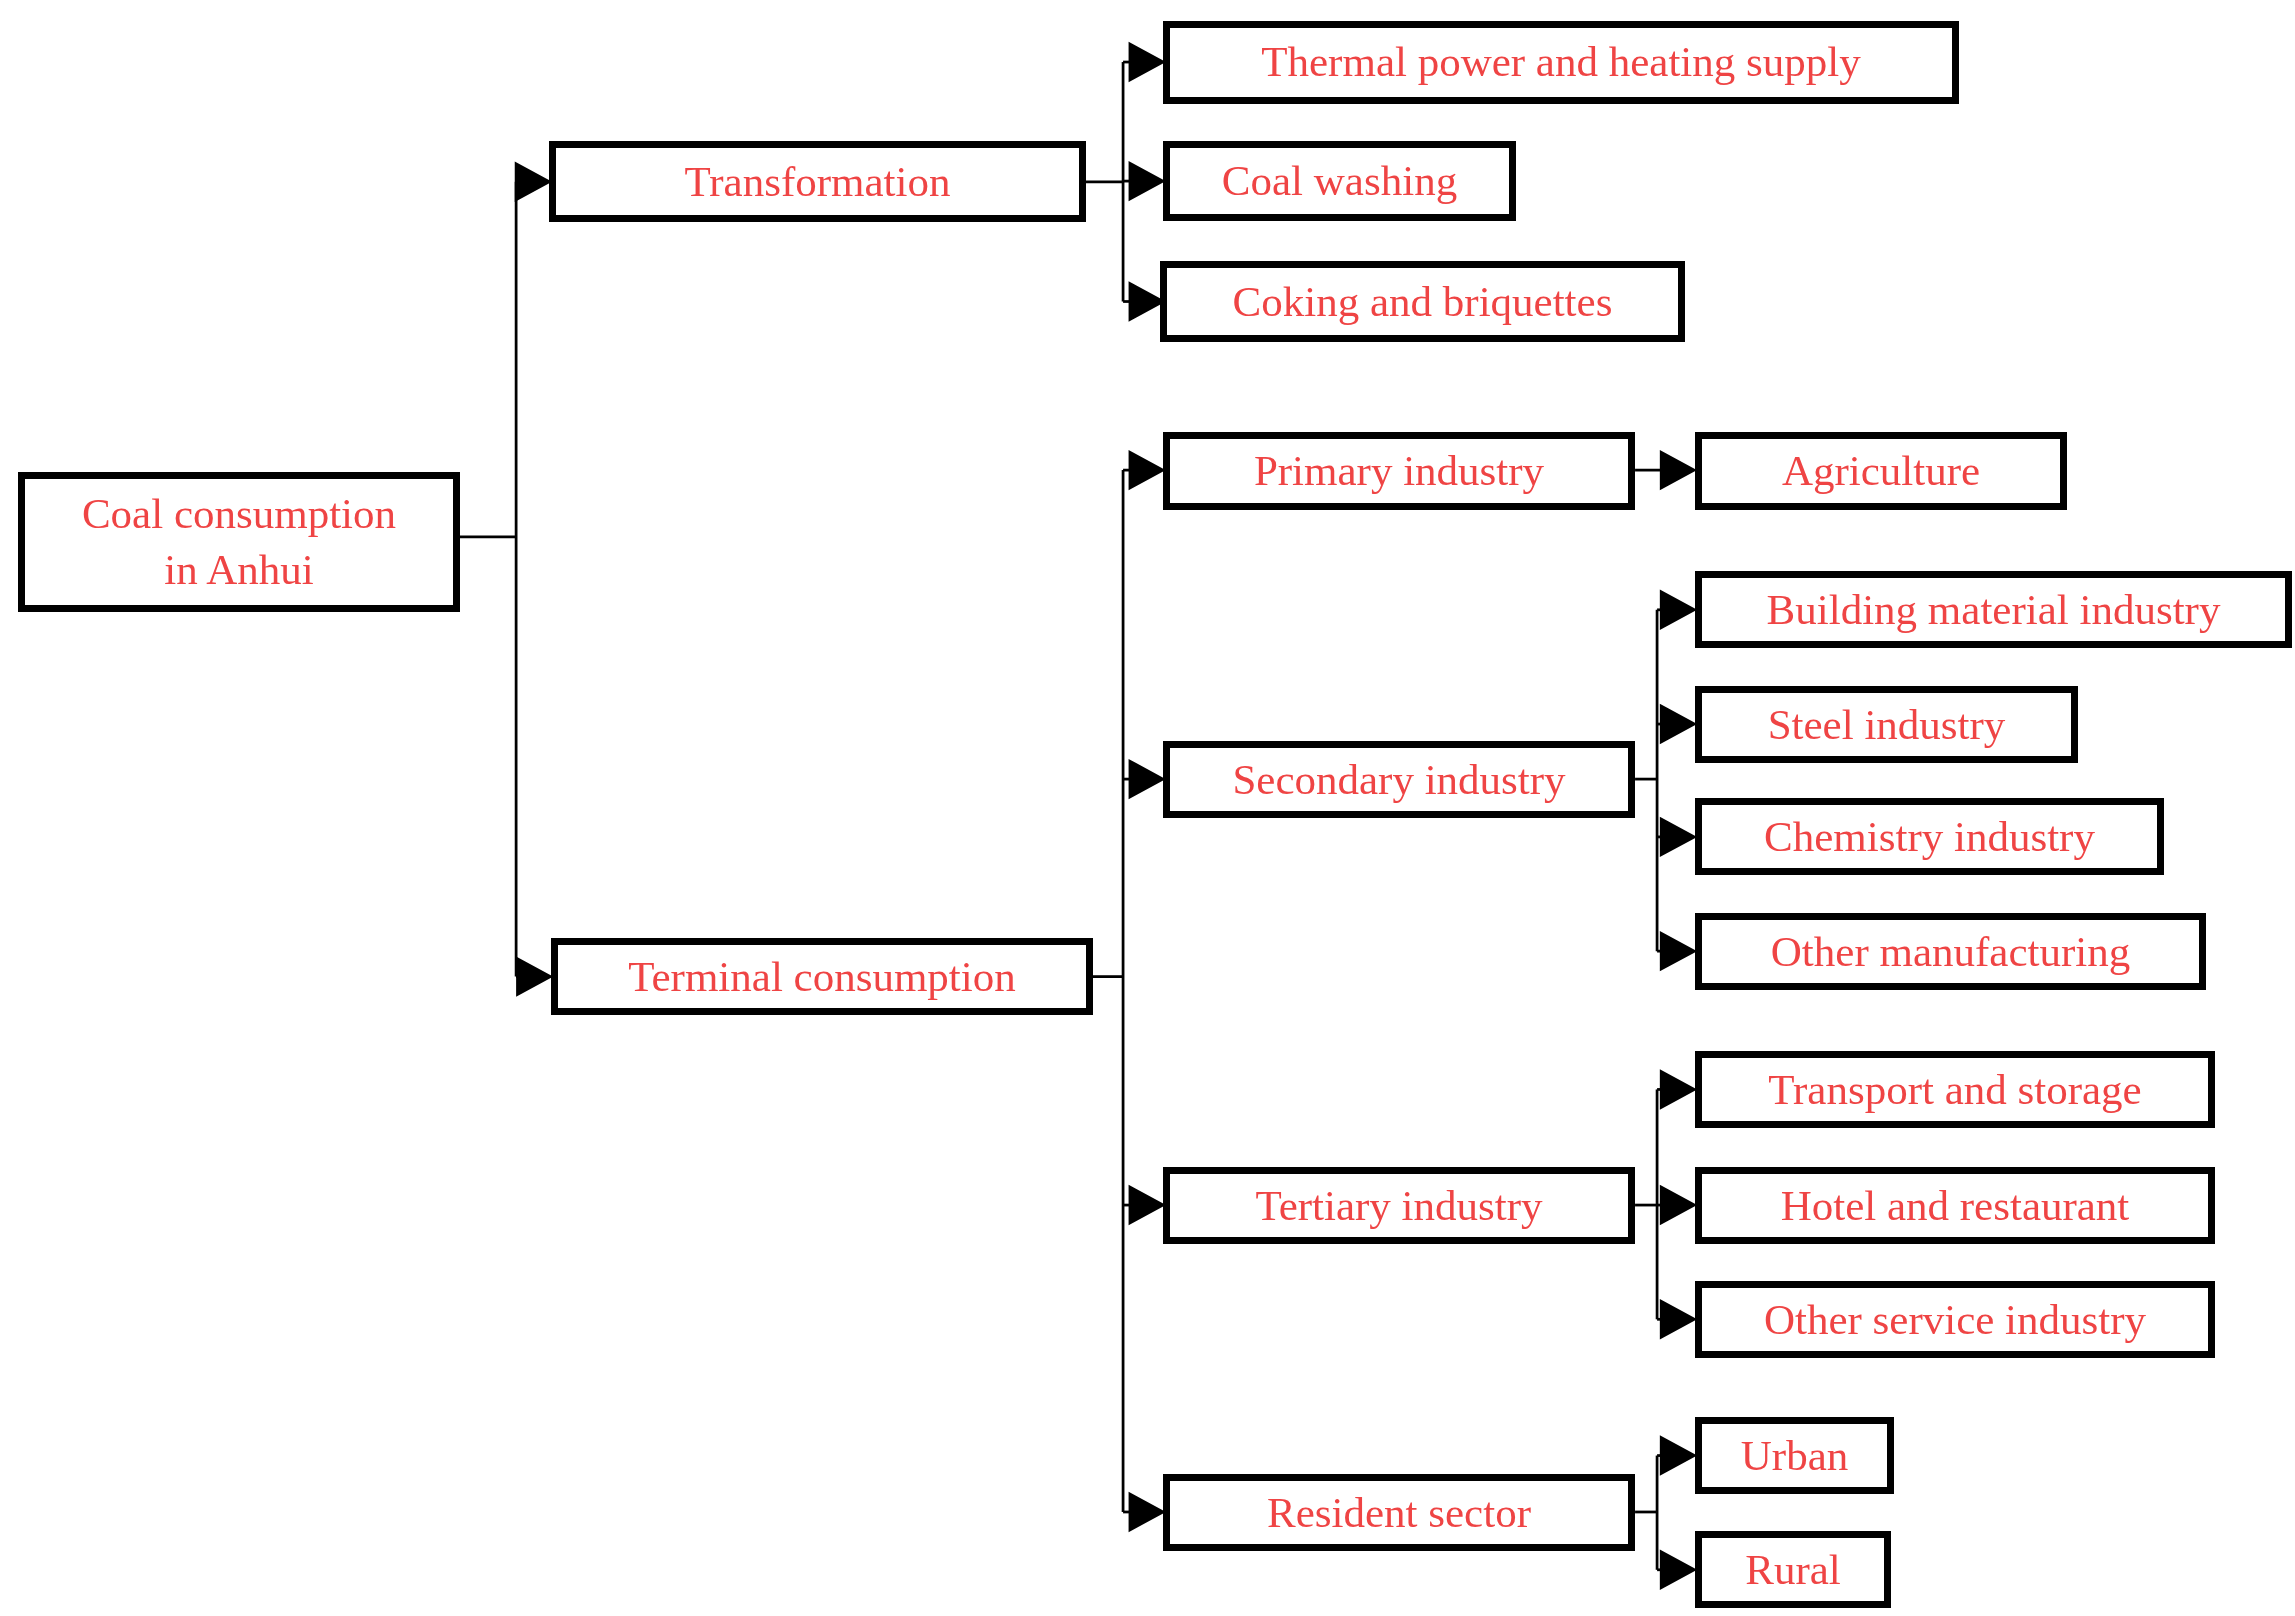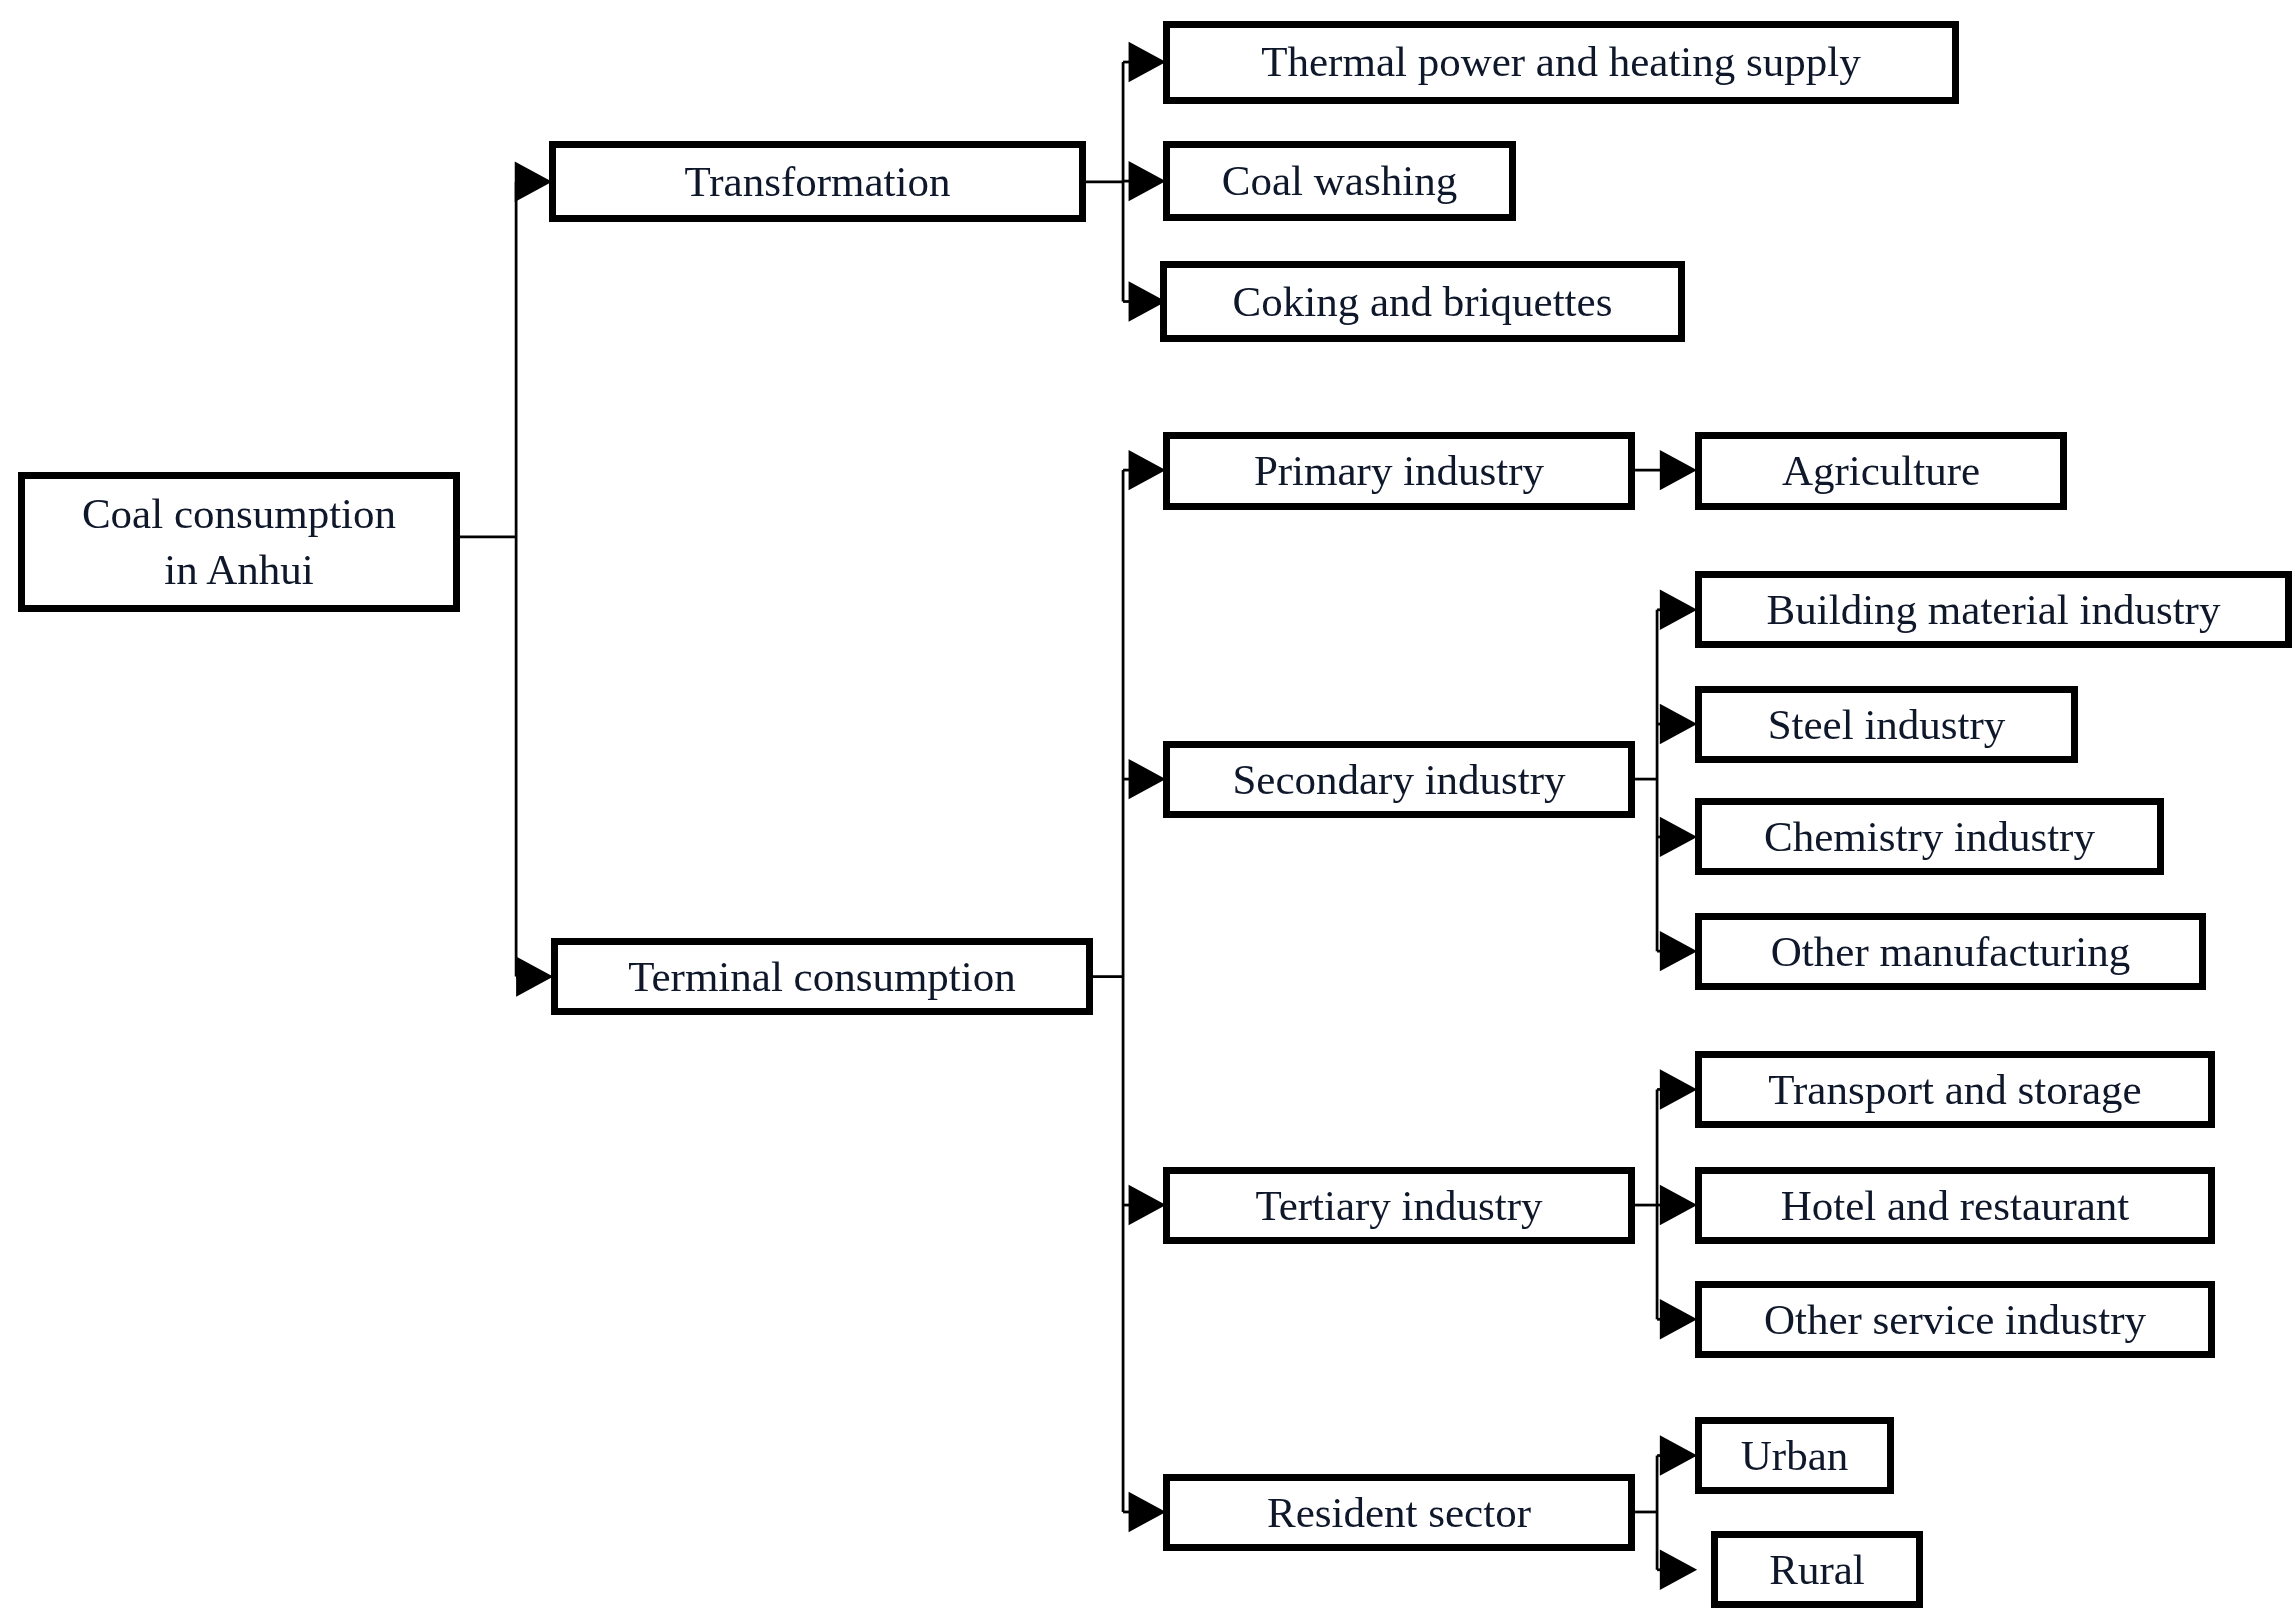--- a/index.html
+++ b/index.html
@@ -21,21 +21,21 @@
     box-sizing: border-box;
     border: 7.6px solid #000000;
     background: #ffffff;
     display: flex;
     align-items: center;
     justify-content: center;
     text-align: center;
     font-size: 43px;
     line-height: 1.3;
     white-space: nowrap;
-    color: #0f172a;
+    color: #ef4444;
   }
   .node.wrap {
     white-space: normal;
     padding: 0 41px;
   }
 </style>
 </head>
 <body>
 
 <div class="canvas">
@@ -119,16 +119,16 @@
   <div class="node" style="left:1695px;top:571px;width:597px;height:77px;">Building material industry</div>
   <div class="node" style="left:1695px;top:686px;width:383px;height:77px;">Steel industry</div>
   <div class="node" style="left:1695px;top:798px;width:469px;height:77px;">Chemistry industry</div>
   <div class="node" style="left:1695px;top:913px;width:511px;height:77px;">Other manufacturing</div>
 
   <div class="node" style="left:1695px;top:1051px;width:520px;height:77px;">Transport and storage</div>
   <div class="node" style="left:1695px;top:1167px;width:520px;height:77px;">Hotel and restaurant</div>
   <div class="node" style="left:1695px;top:1281px;width:520px;height:77px;">Other service industry</div>
 
   <div class="node" style="left:1695px;top:1417px;width:199px;height:77px;">Urban</div>
-  <div class="node" style="left:1695px;top:1531px;width:212px;height:77px;margin-left:16px;">Rural</div>
+  <div class="node" style="left:1695px;top:1531px;width:196px;height:77px;">Rural</div>
 
 </div>
 
 
 </body></html>

